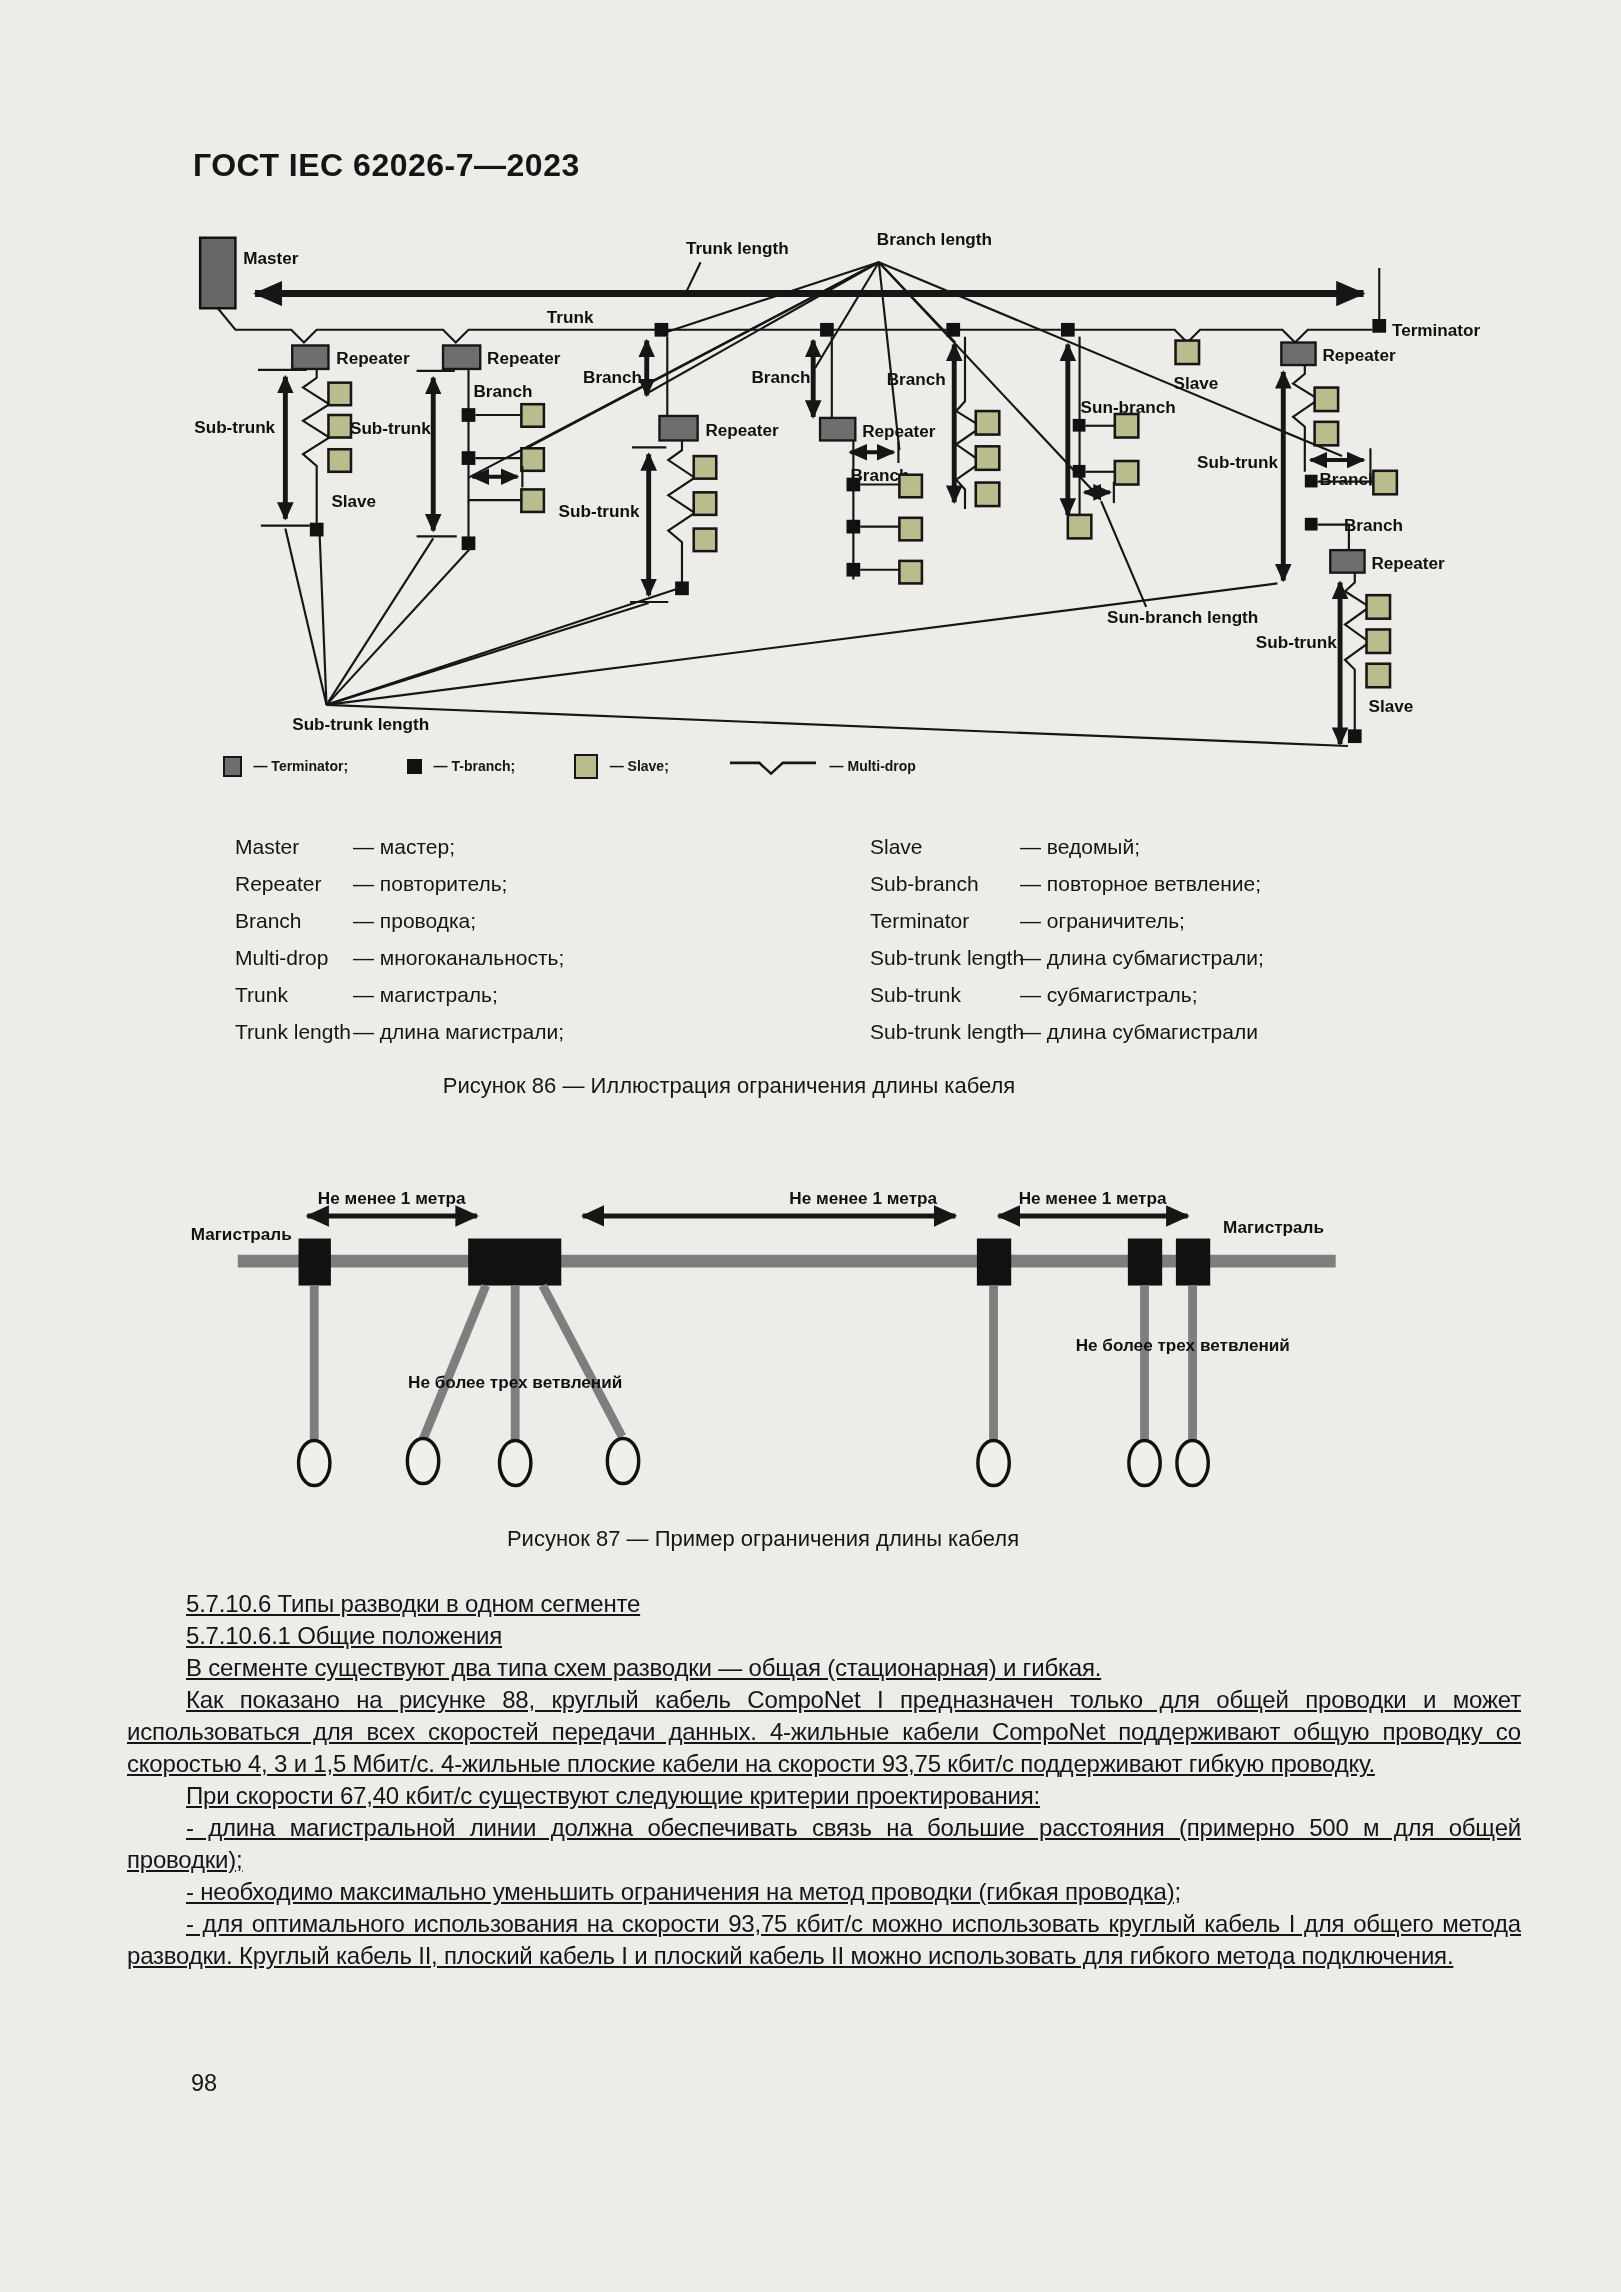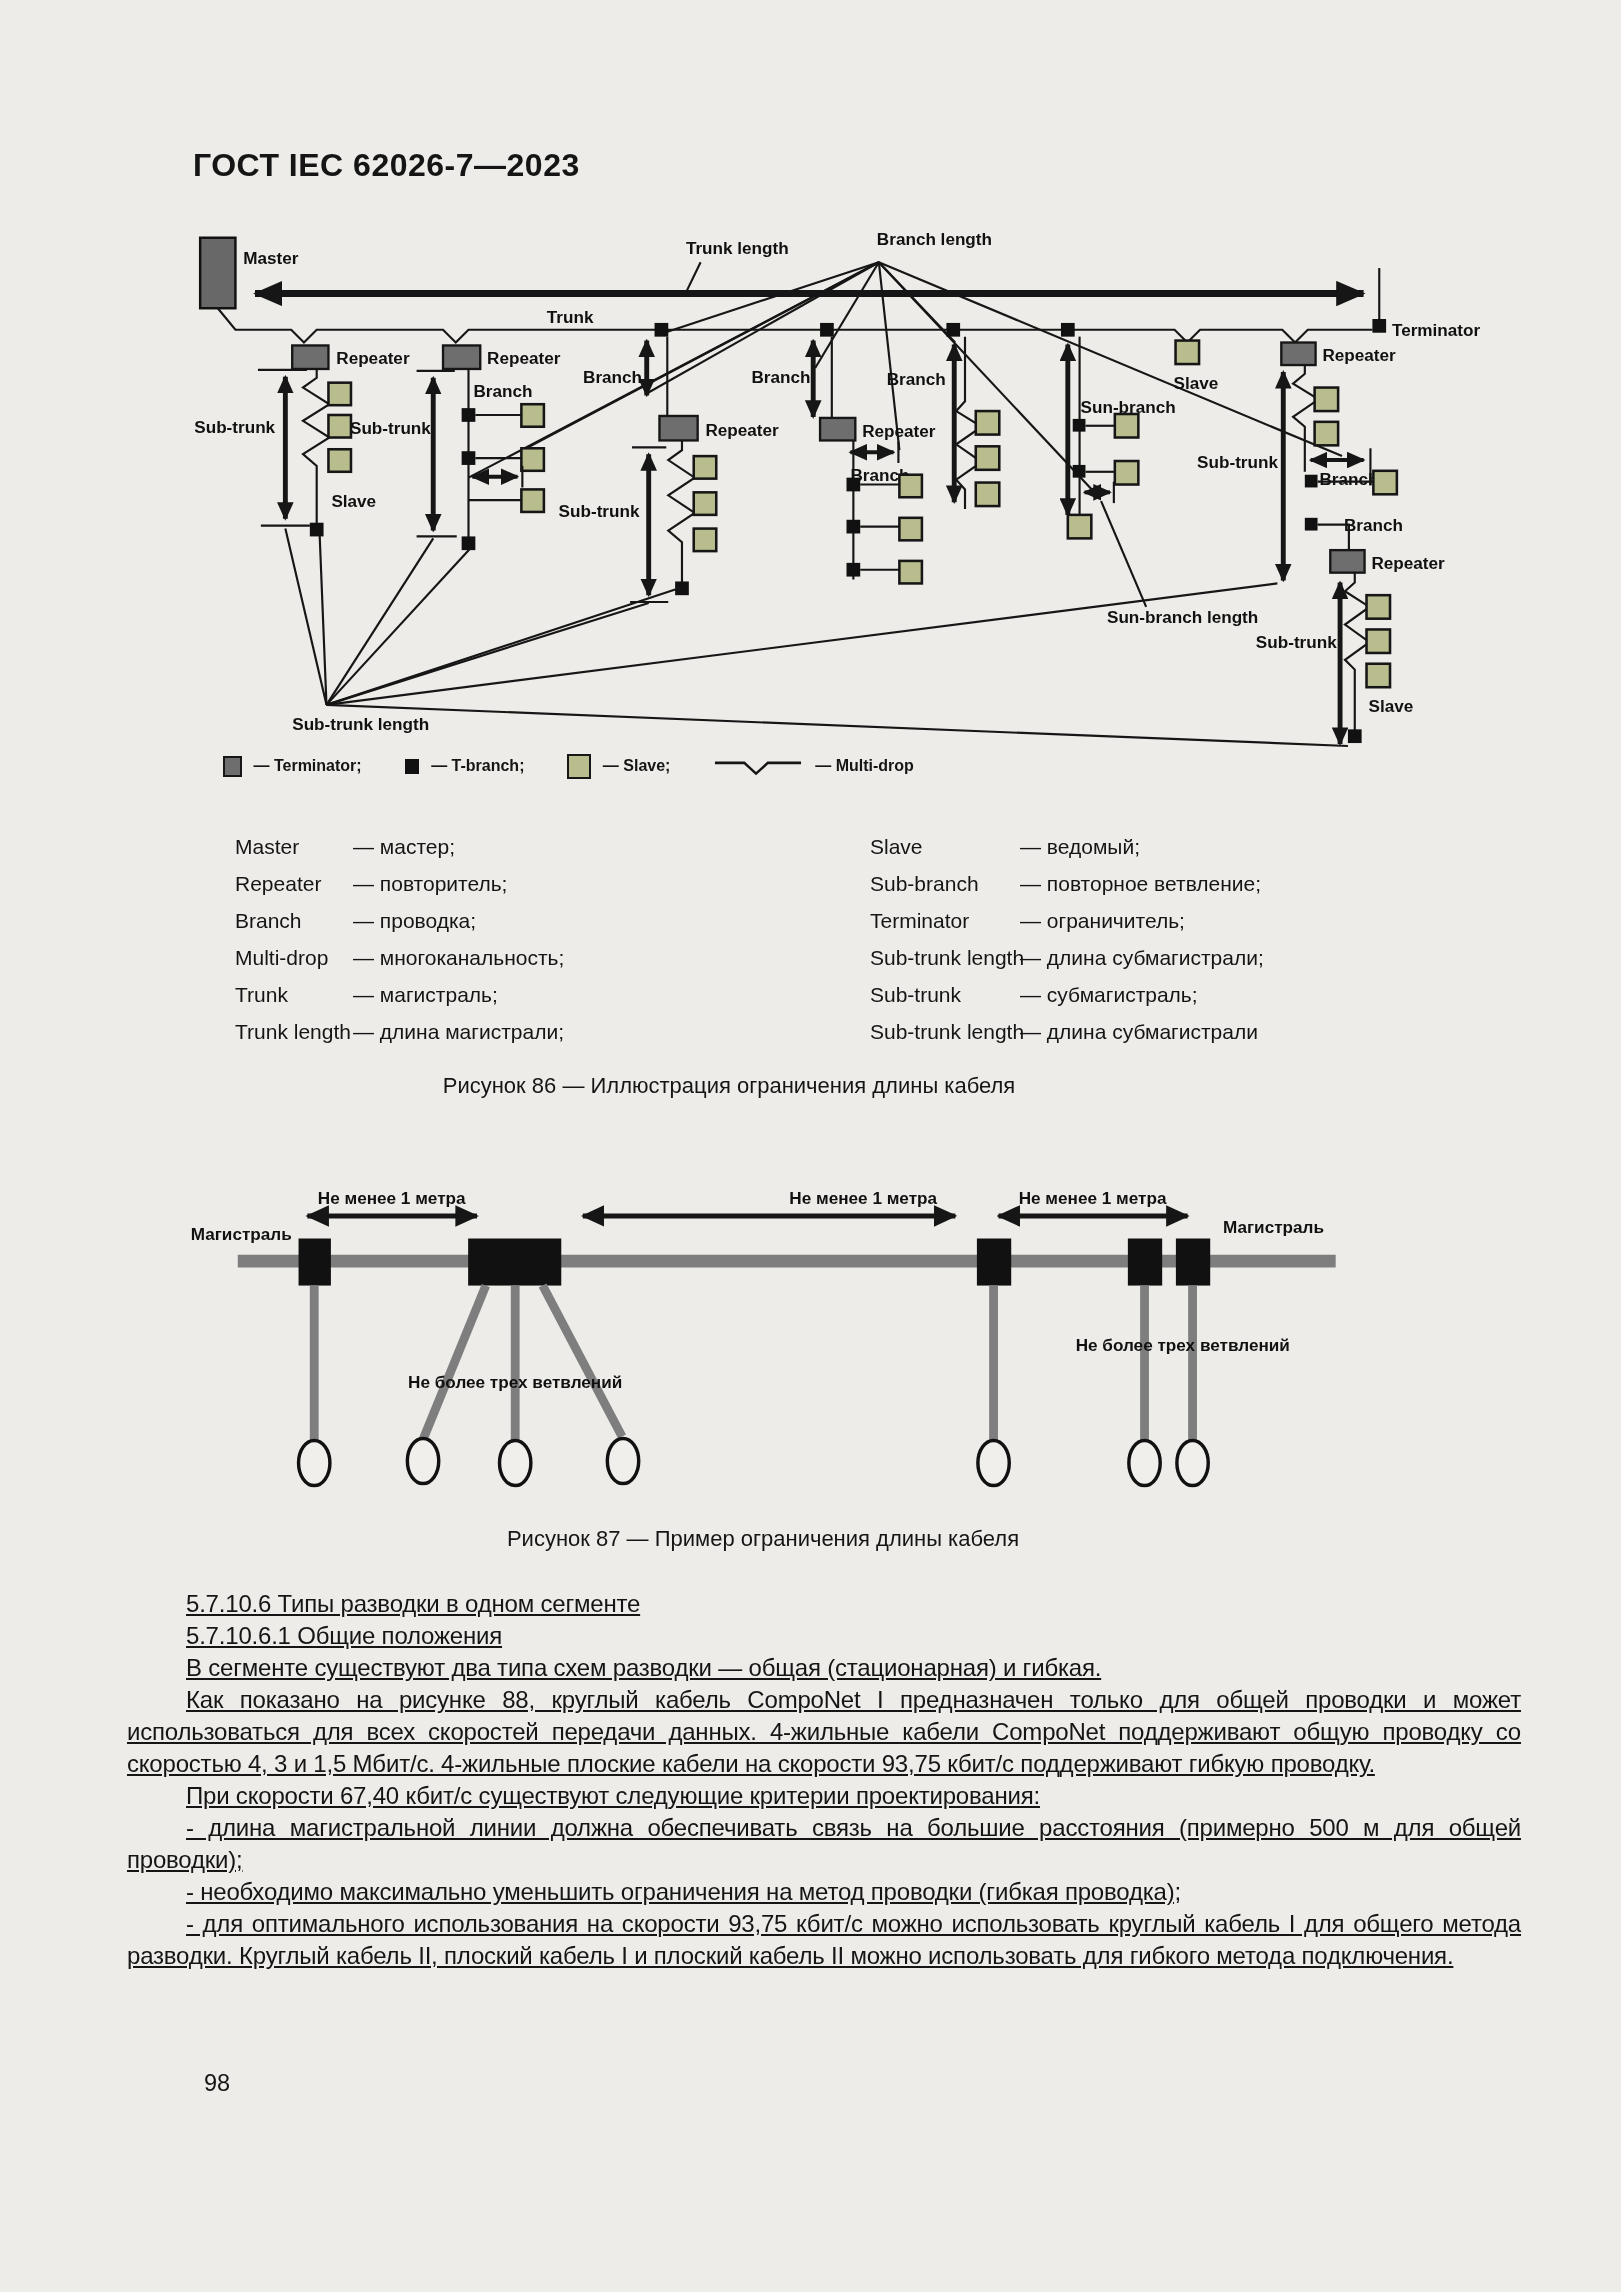--- a/index.html
+++ b/index.html
@@ -1,28 +1,28 @@
 <!DOCTYPE html>
 <html><head>
 <meta charset="utf-8">
 <style>
   html,body{margin:0;padding:0;background:#d8d8d6;}
   #page{position:relative;width:1621px;height:2293px;background:#edece9;overflow:hidden;
         font-family:"Liberation Sans",sans-serif;color:#151515;}
   .hdr{position:absolute;left:193px;top:147px;font-size:32px;font-weight:700;letter-spacing:0.5px;}
-  .pagenum{position:absolute;left:204px;top:2070px;font-size:23.5px;}
+  .pagenum{position:absolute;left:191px;top:2070px;font-size:23.5px;}
   svg text{font-family:"Liberation Sans",sans-serif;}
   .dlabel{font-size:17.5px;font-weight:700;fill:#111;}
   .ln{stroke:#161616;stroke-width:2.2;fill:none;}
   .arr{stroke:#161616;fill:none;}
   .rep{fill:#6e6e6e;stroke:#161616;stroke-width:2.4;}
   .slv{fill:#b9bd8e;stroke:#161616;stroke-width:2.6;}
   .tb{fill:#111;stroke:none;}
-  .legend{position:absolute;left:223px;top:754px;display:flex;align-items:center;gap:0;
-          font-size:16px;font-weight:700;}
+  .legend{position:absolute;left:223px;top:754px;display:flex;align-items:center;gap:16px;
+          font-size:14px;font-weight:700;}
   .legend .sym{display:inline-block;margin-right:11.8px;}
   .legend .item{display:flex;align-items:center;margin-right:43px;}
   .sq-term{width:14.7px;height:16.7px;background:#6e6e6e;border:2px solid #161616;}
   .sq-tb{width:14.7px;height:14.7px;background:#111;}
   .sq-slv{width:19.6px;height:20.6px;background:#b9bd8e;border:2.5px solid #161616;}
   .gloss{position:absolute;left:235px;top:828px;display:grid;
          grid-template-columns:118px 517px 150px 1fr;grid-auto-rows:37px;
          font-size:21px;line-height:37px;white-space:nowrap;}
   .caption{position:absolute;left:0;width:1458px;text-align:center;font-size:22px;}
   .bodytext{position:absolute;left:127px;top:1588px;width:1394px;

